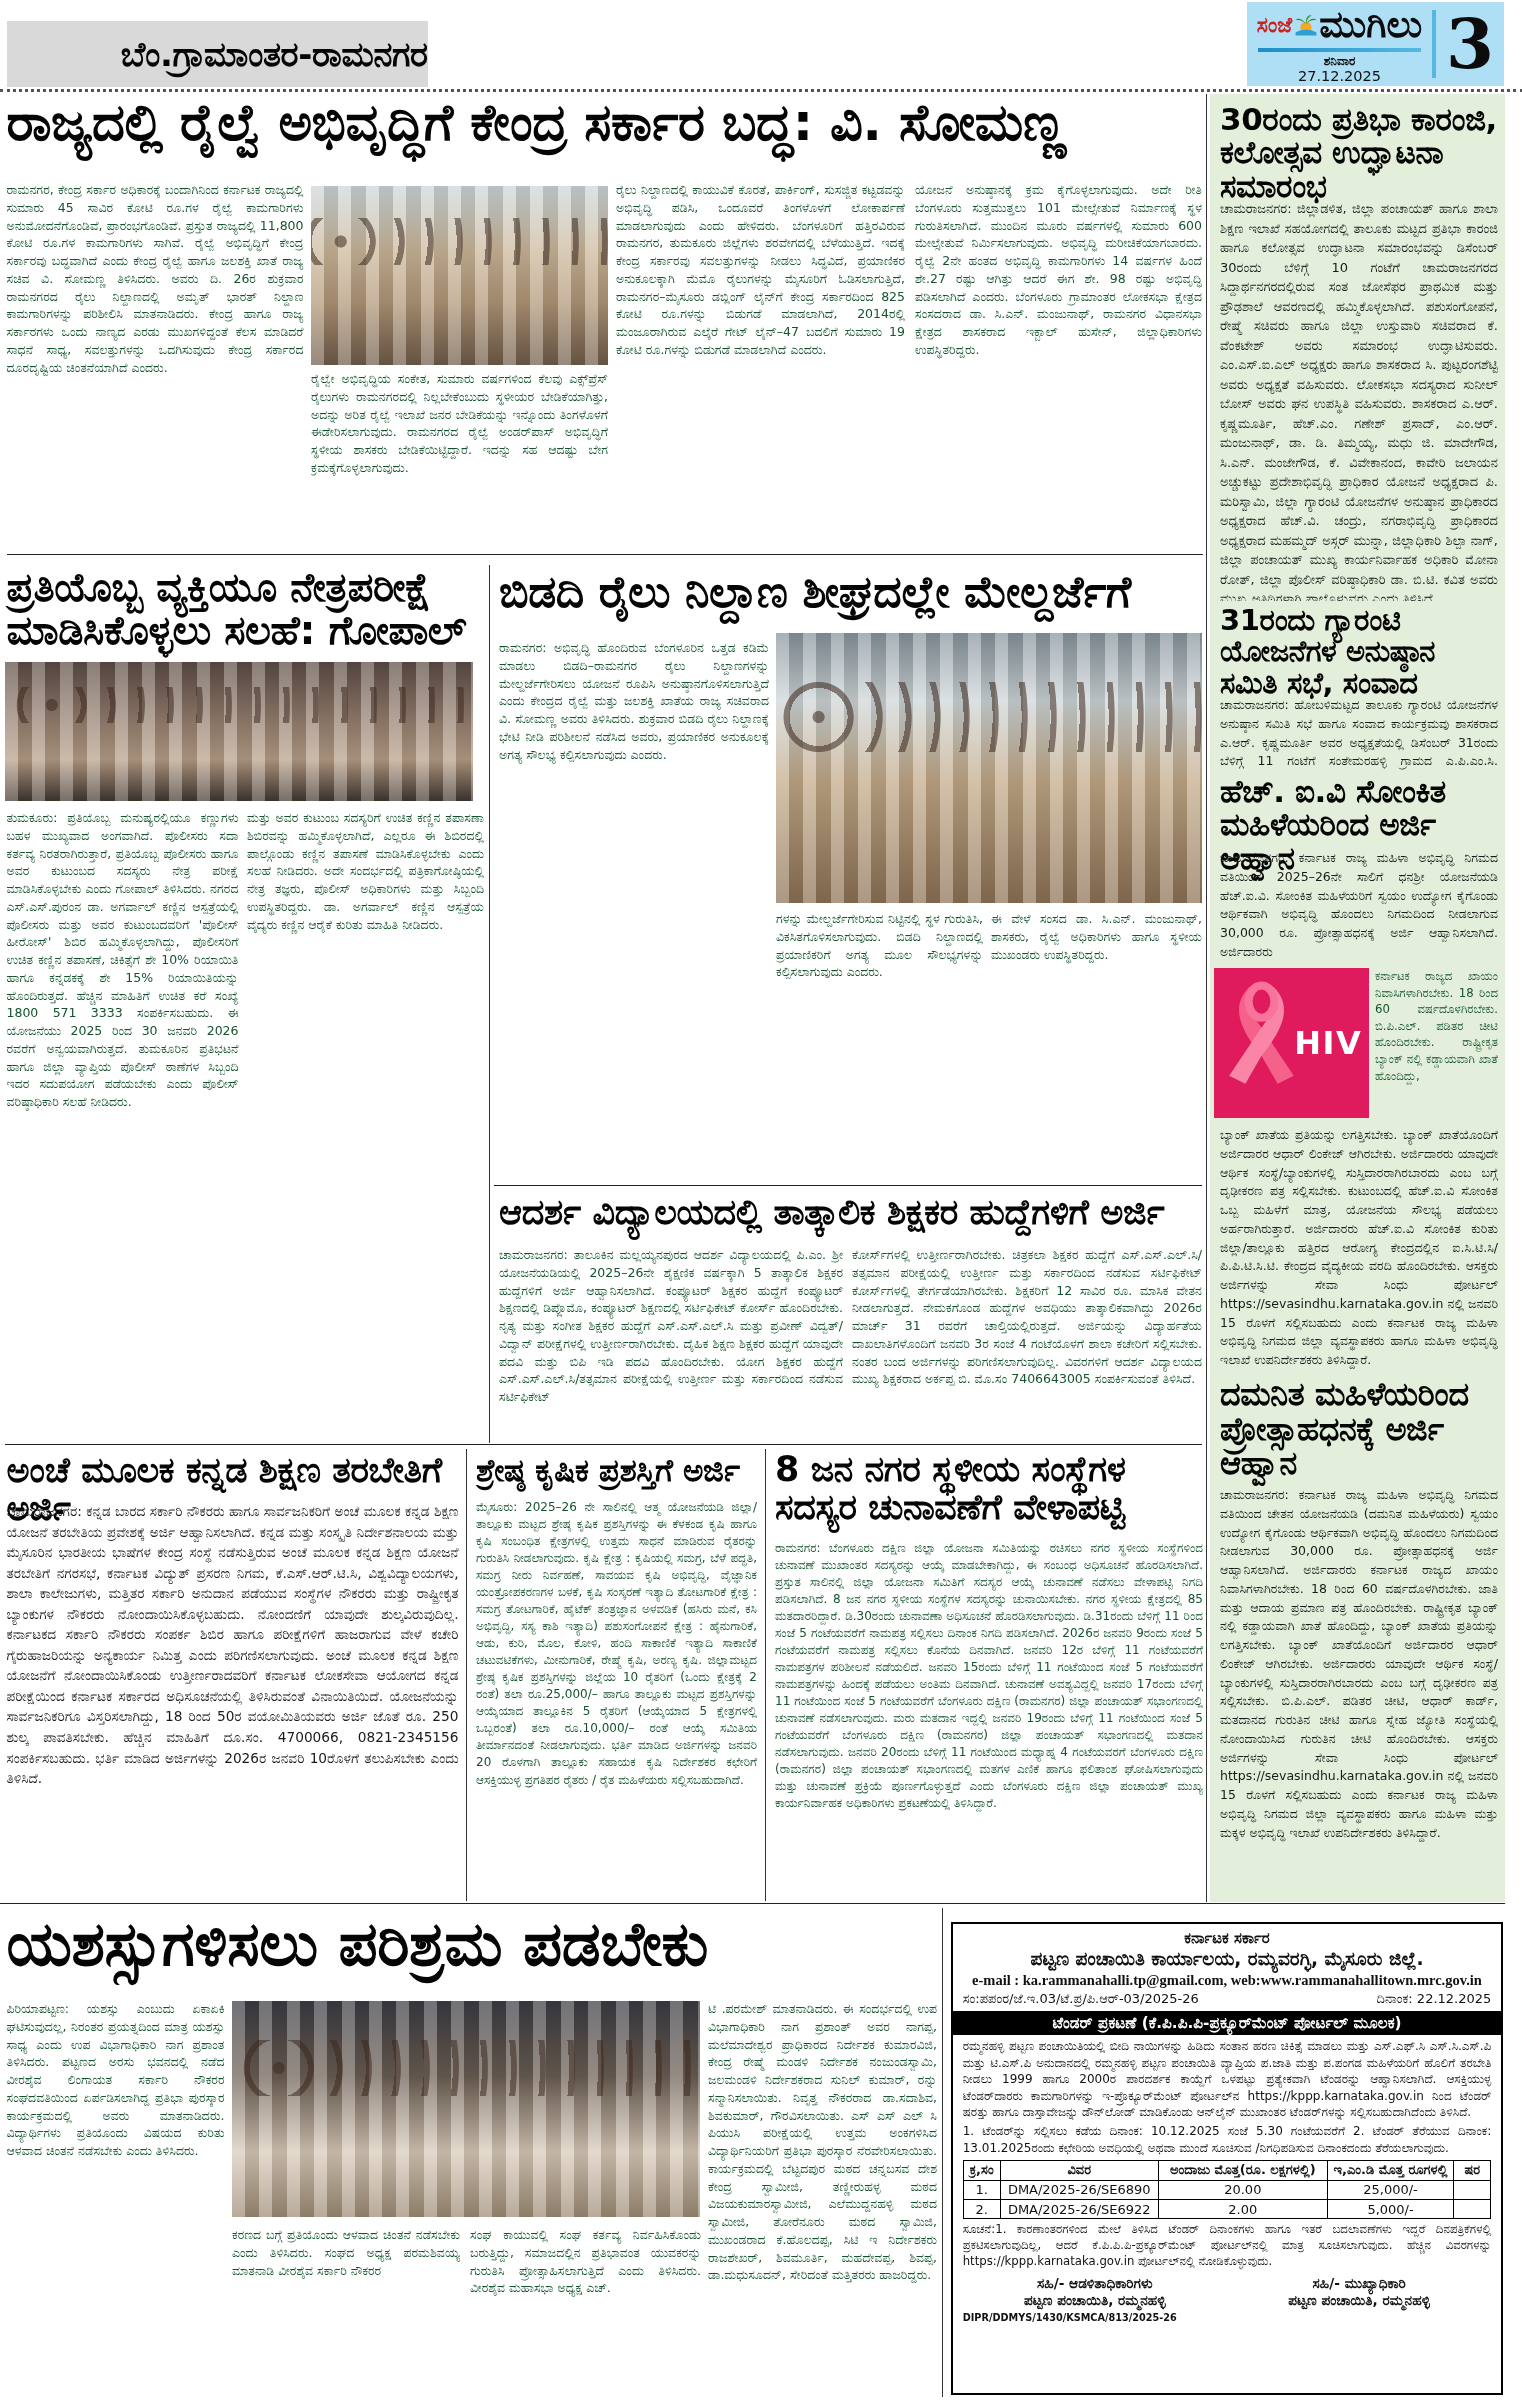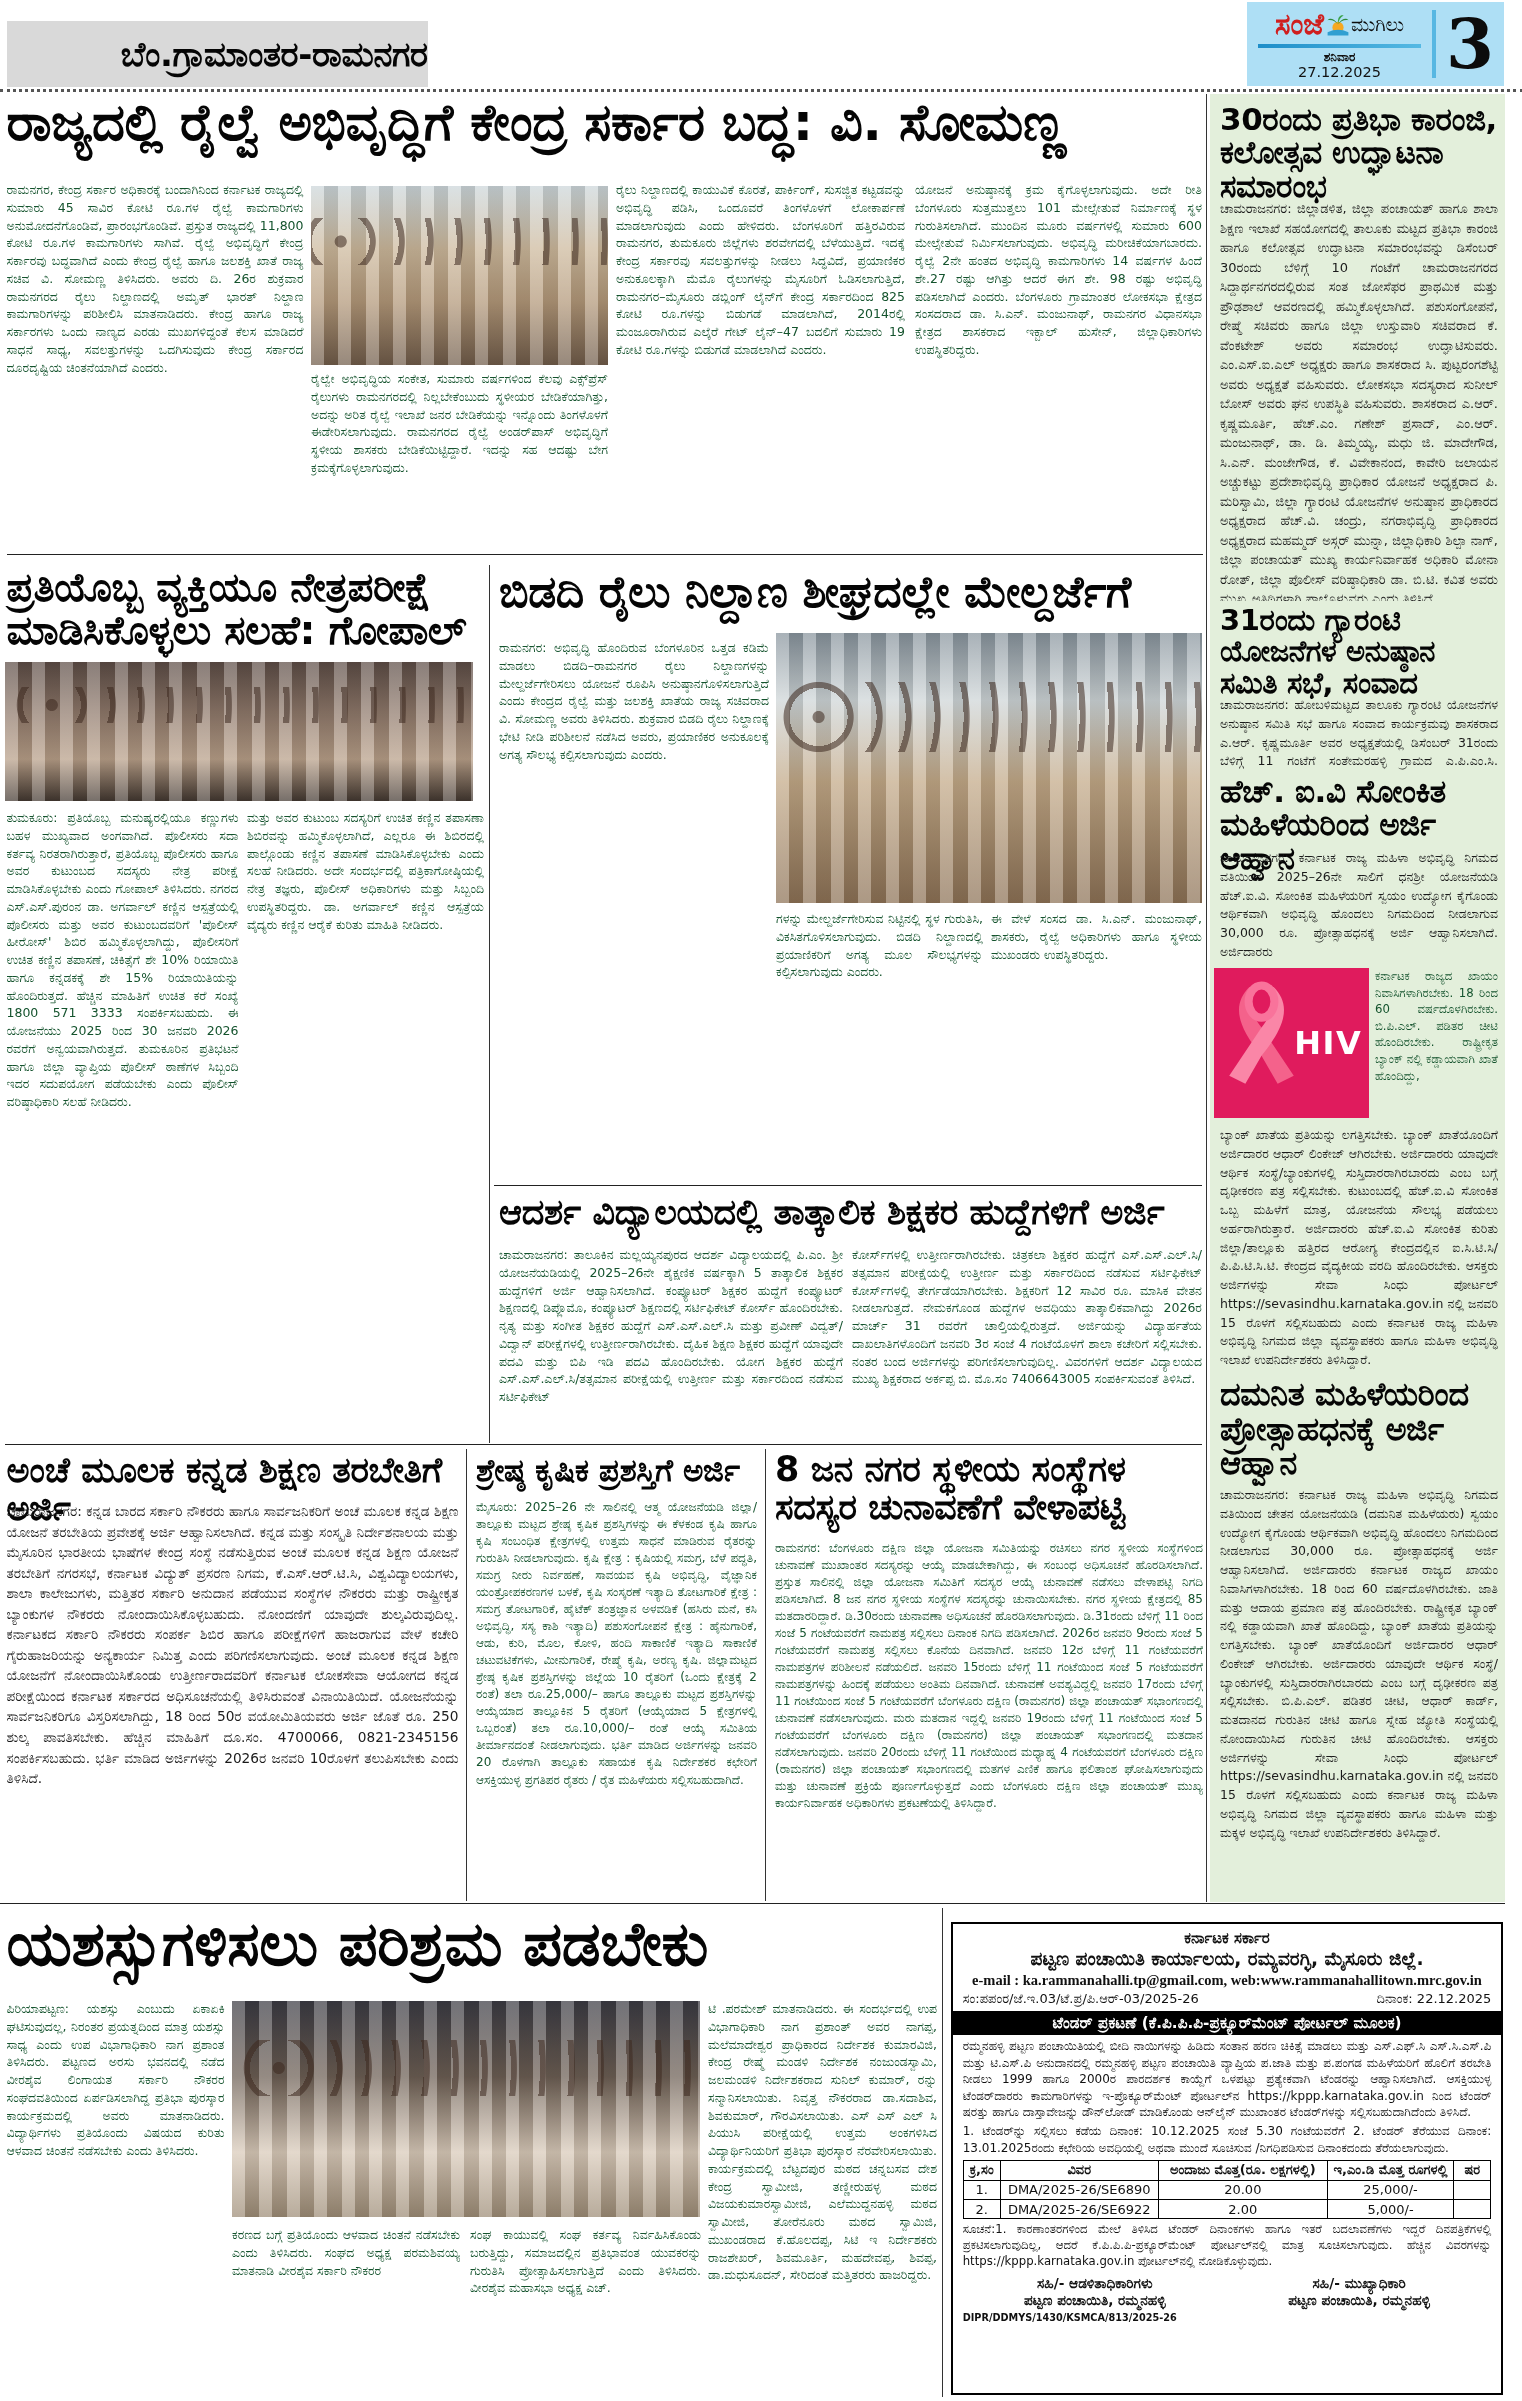--- a/index.html
+++ b/index.html
@@ -37,29 +37,29 @@
 <div id="page">
 
   <div class="abs" style="left:6.5px;top:21px;width:421px;height:66px;background:#d9d9d9;
        display:flex;align-items:center;justify-content:flex-end;">
     <div class="hl" style="font-size:34px;">ಬೆಂ.ಗ್ರಾಮಾಂತರ-ರಾಮನಗರ</div>
   </div>
 
   <div class="abs masthead" style="left:1247px;top:1.6px;width:257px;height:84px;">
     <div class="mast-left">
       <div class="mast-row">
-        <span style="font-size:29px;font-weight:bold;color:#cf1f1f;">ಸಂಜೆ</span>
+        <span style="font-size:21px;font-weight:bold;color:#cf1f1f;">ಸಂಜೆ</span>
         <svg width="24" height="24" viewBox="0 0 30 30">
           <circle cx="15" cy="18" r="7" fill="#f6a821"></circle>
           <path d="M15 14 C10 6 4 6 2 9 C8 8 12 11 15 14 Z" fill="#2e8b3a"></path>
           <path d="M15 14 C20 6 26 6 28 9 C22 8 18 11 15 14 Z" fill="#2e8b3a"></path>
           <path d="M15 14 C14 5 18 2 22 3 C18 5 16 9 15 14 Z" fill="#3aa34a"></path>
           <path d="M2 24 Q15 18 28 24 L28 28 L2 28 Z" fill="#2f9fd1"></path>
         </svg>
-        <span style="font-size:19px;font-weight:normal;color:#0c0c0c;">ಮುಗಿಲು</span>
+        <span style="font-size:37px;font-weight:bold;color:#0c0c0c;">ಮುಗಿಲು</span>
       </div>
       <div class="mast-underline"></div>
       <div style="font-size:12px;font-weight:bold;color:#111;">ಶನಿವಾರ</div>
       <div style="font-size:14.5px;color:#111;">27.12.2025</div>
     </div>
     <div class="mast-divider"></div>
     <div class="mast-page">3</div>
   </div>
 
   <div class="abs rule-dot" style="left:0;top:89px;width:1523px;"></div>

